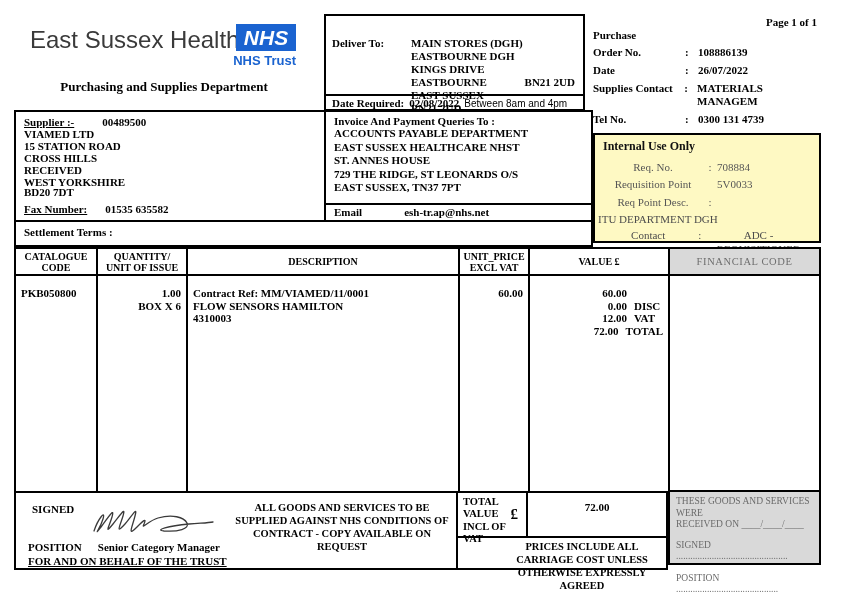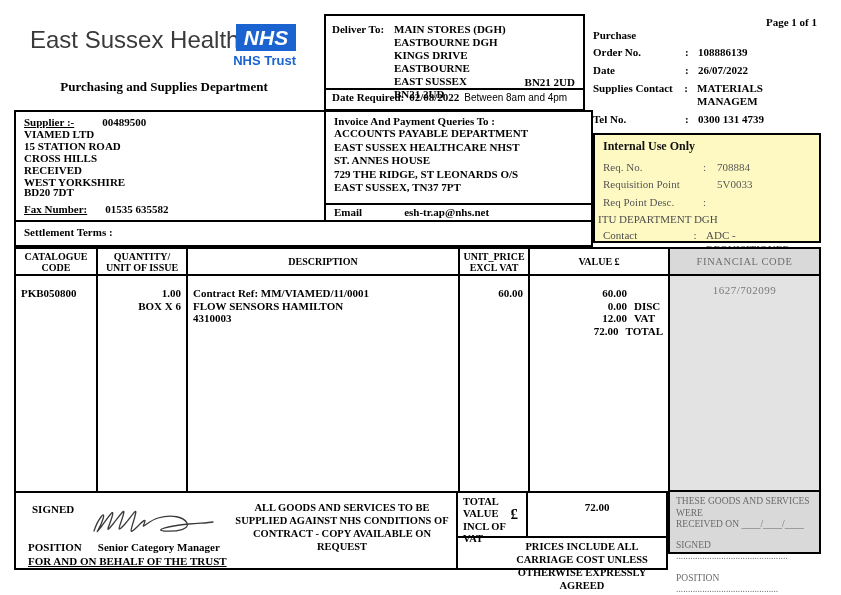--- a/index.html
+++ b/index.html
@@ -14,25 +14,25 @@
   .trust-name { left:30px; top:26px; font-family:"Liberation Sans",sans-serif; font-size:24px; color:#3a3a3a; }
   .nhs-box { left:236px; top:24px; width:60px; height:27px; background:#1a63d0; color:#fff;
     display:flex; align-items:center; justify-content:center;
     font-family:"Liberation Sans",sans-serif; font-weight:bold; font-style:italic; font-size:21px; }
   .nhs-trust { left:150px; top:53px; width:146px; text-align:right; color:#1a63d0;
     font-family:"Liberation Sans",sans-serif; font-size:13px; font-weight:bold; }
   .dept-title { left:36px; top:79px; width:256px; text-align:center; font-weight:bold; font-size:13px; }
 
   
   .deliver-box { left:324px; top:14px; width:261px; height:97px; border:2px solid #000; font-size:11px; font-weight:bold; }
-  .deliver-inner { display:flex; padding:7px 4px 0 6px; }
+  .deliver-inner { display:flex; padding:21px 4px 0 6px;gap:17px; }
   .deliver-label { width:62px; }
   .deliver-lines div { line-height:13px; }
   .deliver-pc2 { right:8px; bottom:21px; }
-  .date-row { left:0; bottom:0; width:100%; border-top:2px solid #000; padding:1px 4px 6px 6px;
+  .date-row { left:0; bottom:0; width:100%; border-top:2px solid #000; padding:1px 4px 0 6px;
     display:flex; align-items:baseline; gap:5px; }
   .time-window { font-family:"Liberation Sans",sans-serif; font-weight:normal; font-size:10px; }
 
   
   .order-info { left:593px; top:16px; width:232px; font-size:11px; font-weight:bold; }
   .page-label { position:absolute; top:0; right:8px; font-weight:bold; }
   .oi-rows { margin-top:13px; }
   .oi-row { display:flex; line-height:13px; margin-bottom:4px; }
   .oi-row .lab { width:92px; }
   .oi-row .col { width:13px; }
@@ -58,21 +58,21 @@
   .inv-email .val { margin-left:42px; }
 
   
   .settle-box { left:14px; top:222px; width:579px; height:25px; border:2px solid #000; border-top:none;
     font-size:11px; font-weight:bold; padding:4px 8px; }
 
   
   .internal-box { left:593px; top:133px; width:228px; height:110px; background:#fef9c3; border:2px solid #000;
     font-size:11px; color:#565656; padding:4px 8px; }
   .iu-title { font-weight:bold; color:#111; font-size:12px; margin-bottom:6px; }
-  .iu-row { display:flex; line-height:14px; margin-bottom:3px; }
+  .iu-row { display:flex; line-height:14px; margin-bottom:3px;text-align:center; }
   .iu-row .lab { width:100px; }
   .iu-row .col { width:14px; }
   .iu-desc { margin-left:-5px; line-height:14px; color:#4c4c4c; margin-bottom:2px; }
   .iu-dark { color:#4c4c4c; }
 
   
   .main-table { left:14px; top:247px; width:807px; height:246px; border:2px solid #000;
     display:grid; grid-template-columns:82px 90px 272px 70px 140px 1fr; grid-template-rows:27px 1fr; }
   .th { border-right:2px solid #000; border-bottom:2px solid #000; display:flex; flex-direction:column;
     align-items:center; justify-content:center; font-weight:bold; font-size:10px; line-height:11px; text-align:center; }
@@ -100,21 +100,21 @@
   .f-total { position:absolute; left:444px; top:0; width:70px; height:45px; border-right:2px solid #000; border-bottom:2px solid #000;
     font-weight:bold; font-size:10.5px; padding:3px 0 0 5px; }
   .f-total div { line-height:12px; }
   .f-total .pound-row { display:flex; align-items:flex-start; }
   .f-total .pound { font-size:15px; margin-left:12px; line-height:13px; }
   .f-val { position:absolute; left:514px; top:0; width:140px; height:45px; border-right:2px solid #000; border-bottom:2px solid #000;
     text-align:center; font-weight:bold; padding-top:8px; }
   .f-carriage { position:absolute; left:444px; top:45px; width:210px; height:32px; border-right:2px solid #000; border-bottom:2px solid #000;
     text-align:center; font-weight:bold; font-size:10.5px; padding-top:2px; }
   .f-carriage div { line-height:13px;padding-left:40px; }
-  .f-receipt { position:absolute; left:654px; top:-3px; width:153px; height:64px; background:#d9d9d9; border:2px solid #000;
+  .f-receipt { position:absolute; left:654px; top:-3px; width:153px; height:75px; background:#d9d9d9; border:2px solid #000;
     color:#6b6b6b; font-size:9.5px; padding:4px 6px; }
   .f-receipt div { line-height:11.5px; }
   .rc-signed { margin-top:9px; }
   .rc-position { margin-top:10px; }
 </style>
 </head>
 <body>
 
 <div class="page">
 
@@ -286,21 +286,20 @@
       </div>
       <div class="val-line">
         <span class="amt">12.00</span>
         <span class="lbl">VAT</span>
       </div>
       <div class="val-line">
         <span class="amt">72.00</span>
         <span class="lbl">TOTAL</span>
       </div>
     </div>
-    <div class="td td-fin">1627/702099</div>
   </div>
 
   <div class="abs footer">
     <div class="f-left">
       <div class="f-signed">SIGNED</div>
       <svg class="sig-svg" width="135" height="48" viewBox="0 0 135 48">
         <path d="M10,34 C14,22 22,12 19,22 C16,32 9,40 17,30 C25,19 31,10 28,20 C25,30 20,38 29,27 C37,17 42,9 39,19 C36,29 31,38 41,27 C48,19 54,8 51,19 C48,31 43,40 53,30 C59,24 63,20 60,27 C57,33 64,24 74,21 C88,17 100,20 103,26 C106,32 94,35 80,34 C70,33 84,29 105,27 C117,26 124,26 129,25" fill="none" stroke="#3a3a3a" stroke-width="1.3" stroke-linecap="round"></path>
       </svg>
       <div class="f-posrow">
         <span>POSITION</span>

